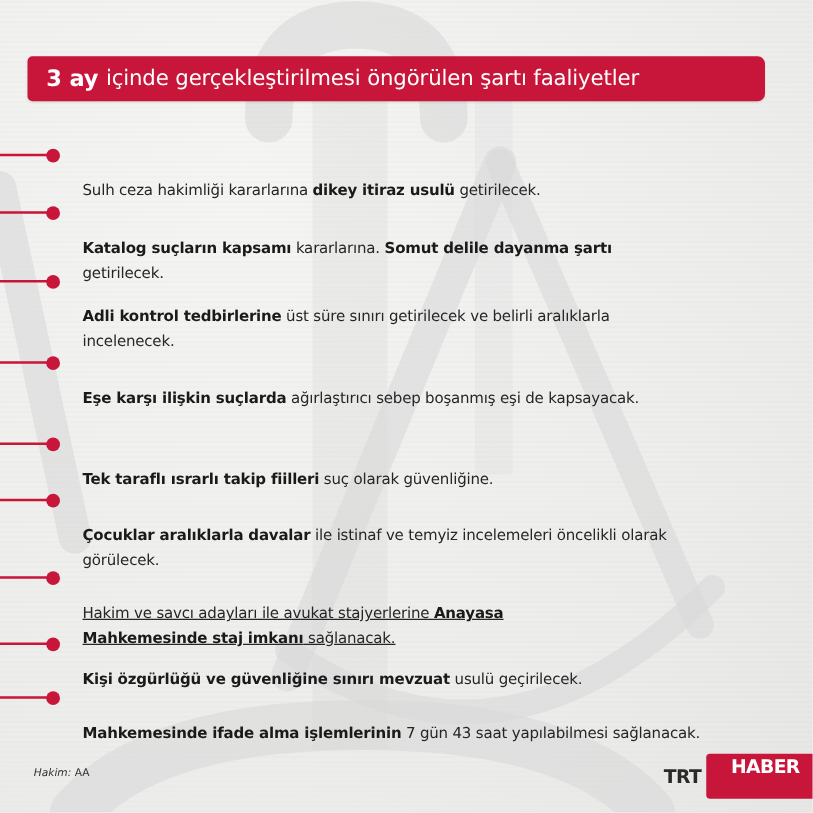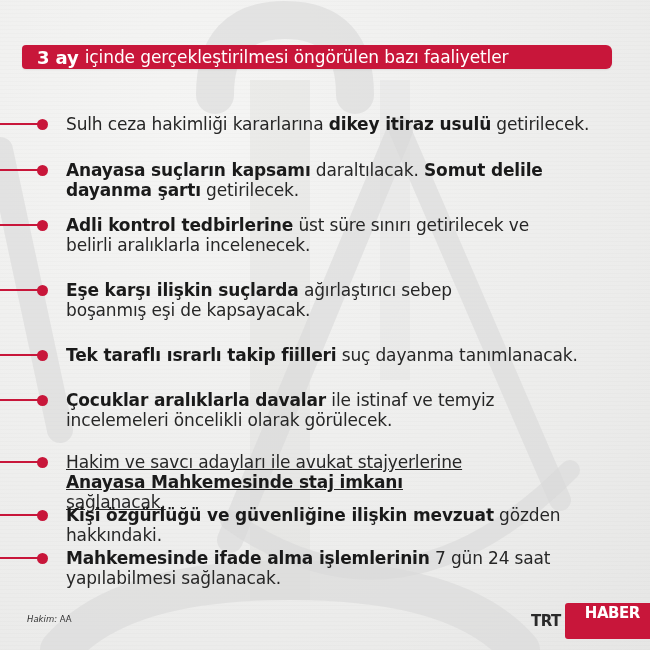--- a/index.html
+++ b/index.html
@@ -25,21 +25,21 @@
     .watermark {
       position: absolute;
       inset: 0;
       pointer-events: none;
     }
     .header-bar {
       position: absolute;
       left: 22px;
       top: 45px;
       width: 590px;
-      height: 24px;
+      height: 36px;
       background: #c8163a;
       border-radius: 4px 6px 6px 4px;
       box-shadow: 0 1px 2px rgba(0,0,0,0.08);
       display: flex;
       align-items: center;
       padding-left: 15px;
       box-sizing: border-box;
       color: #fff;
       font-size: 17px;
       white-space: nowrap;
@@ -77,24 +77,25 @@
       left: 37px;
       width: 11px;
       height: 11px;
       border-radius: 50%;
       background: #c8163a;
     }
     .item .text {
       position: absolute;
       left: 66px;
       width: 570px;
-      font-size: 17px;
+      font-size: 12px;
       line-height: 20px;
       color: #262626;
       letter-spacing: -0.15px;
+      margin-top: 28px;
     }
     .item .text b {
       font-weight: bold;
       color: #1a1a1a;
     }
     .source {
       position: absolute;
       left: 27px;
       top: 614px;
       font-size: 8.5px;
@@ -147,38 +148,38 @@
     <path d="M400 130 L560 500" stroke-width="22"></path>
 
     <path d="M230 520 Q400 640 570 470" stroke-width="20"></path>
 
     <path d="M60 650 Q120 580 290 580 Q460 580 520 650" stroke-width="40"></path>
   </g>
 </svg>
 
 <div class="header-bar">
   <span class="bold">3 ay</span>
-  <span class="rest">içinde gerçekleştirilmesi öngörülen bazı faaliyetler</span>
+  <span class="rest">içinde gerçekleştirilmesi öngörülen şartı faaliyetler</span>
 </div>
 
 <div class="items">
 
   <div class="item" style="top:114px;">
     <div class="line" style="top:9px;"></div>
     <div class="dot" style="top:4.5px;"></div>
     <div class="text">
       <span>Sulh ceza hakimliği kararlarına </span><b>dikey itiraz usulü</b><span> getirilecek.</span>
     </div>
   </div>
 
   <div class="item" style="top:160px;">
     <div class="line" style="top:9px;"></div>
     <div class="dot" style="top:4.5px;"></div>
     <div class="text" style="width:480px;">
-      <b>Anayasa suçların kapsamı</b><span> daraltılacak. </span><b>Somut delile dayanma şartı</b><span> getirilecek.</span>
+      <b>Katalog suçların kapsamı</b><span> kararlarına. </span><b>Somut delile dayanma şartı</b><span> getirilecek.</span>
     </div>
   </div>
 
   <div class="item" style="top:215px;">
     <div class="line" style="top:9px;"></div>
     <div class="dot" style="top:4.5px;"></div>
     <div class="text" style="width:470px;">
       <b>Adli kontrol tedbirlerine</b><span> üst süre sınırı getirilecek ve belirli aralıklarla incelenecek.</span>
     </div>
   </div>
@@ -188,21 +189,21 @@
     <div class="dot" style="top:4.5px;"></div>
     <div class="text" style="width:470px;">
       <b>Eşe karşı ilişkin suçlarda</b><span> ağırlaştırıcı sebep boşanmış eşi de kapsayacak.</span>
     </div>
   </div>
 
   <div class="item" style="top:345px;">
     <div class="line" style="top:9px;"></div>
     <div class="dot" style="top:4.5px;"></div>
     <div class="text">
-      <b>Tek taraflı ısrarlı takip fiilleri</b><span> suç dayanma tanımlanacak.</span>
+      <b>Tek taraflı ısrarlı takip fiilleri</b><span> suç olarak güvenliğine.</span>
     </div>
   </div>
 
   <div class="item" style="top:390px;">
     <div class="line" style="top:9px;"></div>
     <div class="dot" style="top:4.5px;"></div>
     <div class="text" style="width:480px;">
       <b>Çocuklar aralıklarla davalar</b><span> ile istinaf ve temyiz incelemeleri öncelikli olarak görülecek.</span>
     </div>
   </div>
@@ -212,29 +213,29 @@
     <div class="dot" style="top:4.5px;"></div>
     <div class="text" style="width:400px;text-decoration:underline;">
       <span>Hakim ve savcı adayları ile avukat stajyerlerine </span><b>Anayasa Mahkemesinde staj imkanı</b><span> sağlanacak.</span>
     </div>
   </div>
 
   <div class="item" style="top:505px;">
     <div class="line" style="top:9px;"></div>
     <div class="dot" style="top:4.5px;"></div>
     <div class="text">
-      <b>Kişi özgürlüğü ve güvenliğine ilişkin mevzuat</b><span> gözden hakkındaki.</span>
+      <b>Kişi özgürlüğü ve güvenliğine sınırı mevzuat</b><span> usulü geçirilecek.</span>
     </div>
   </div>
 
   <div class="item" style="top:548px;">
     <div class="line" style="top:9px;"></div>
     <div class="dot" style="top:4.5px;"></div>
     <div class="text" style="width:580px;">
-      <b>Mahkemesinde ifade alma işlemlerinin</b><span> 7 gün 24 saat yapılabilmesi sağlanacak.</span>
+      <b>Mahkemesinde ifade alma işlemlerinin</b><span> 7 gün 43 saat yapılabilmesi sağlanacak.</span>
     </div>
   </div>
 </div>
 
 <div class="source">
   <span>Hakim:</span>
   <span style="font-style:normal;margin-top:14px;">AA</span>
 </div>
 
 <div class="logo">

